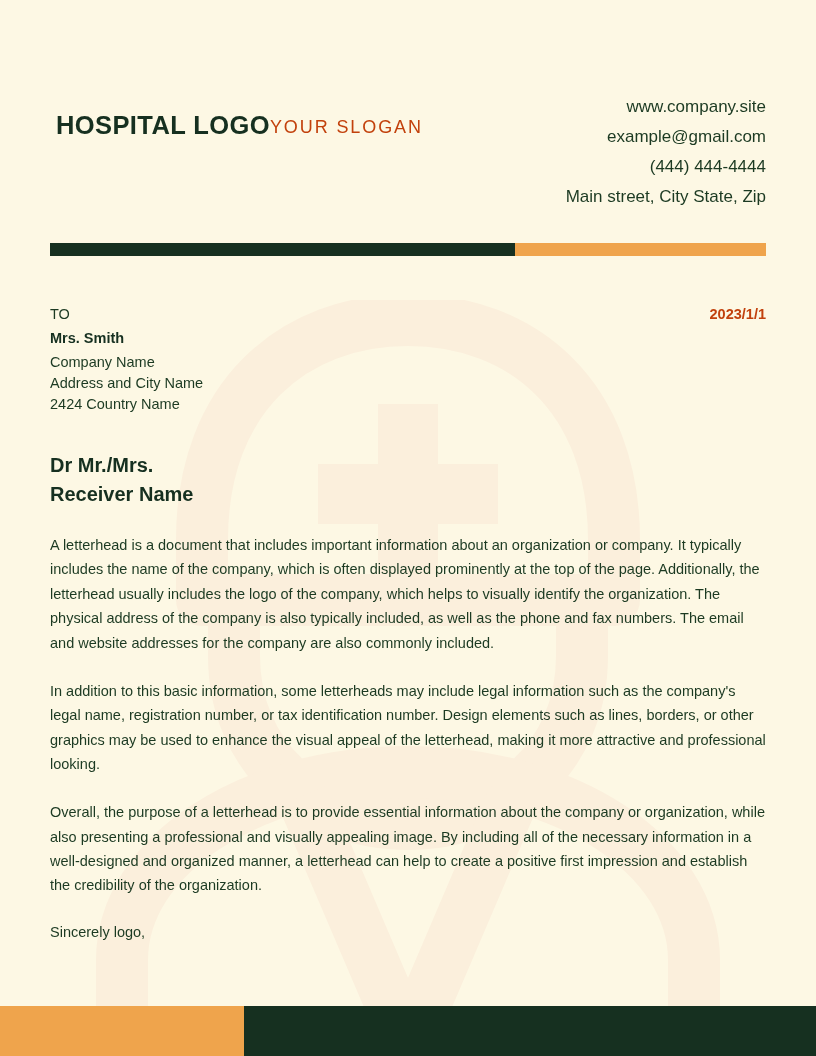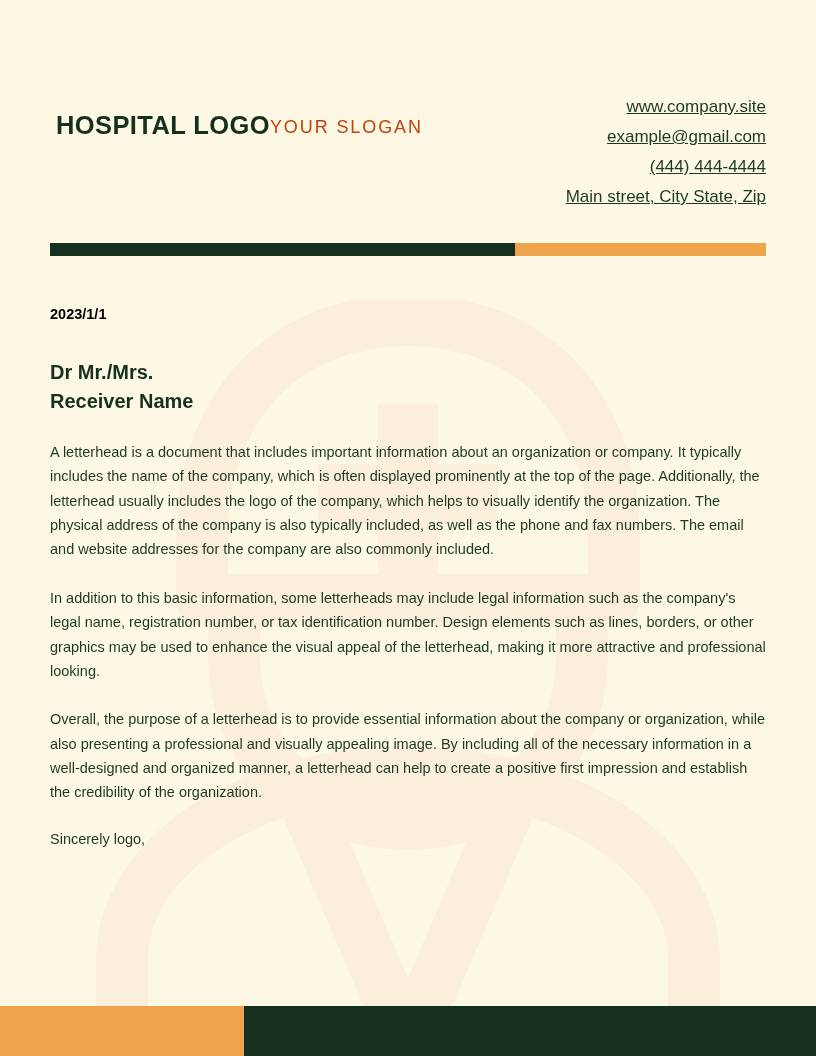--- a/index.html
+++ b/index.html
@@ -78,21 +78,20 @@
     letter-spacing: 1.9px;
     color: #c2410c;
     line-height: 1.1;
     white-space: nowrap;
   }
 
   .contact {
     text-align: right;
     padding-top: 36px;
     line-height: 1.0;
-    text-decoration: underline;
   }
   .contact-line {
     font-size: 17px;
     color: #1C3A22;
     margin-bottom: 13px;
     white-space: nowrap;
   }
   .contact-line:last-child { margin-bottom: 0; }
 
   
@@ -133,21 +132,21 @@
     margin-bottom: 3px;
   }
   .recipient .rec-line {
     font-size: 14.5px;
     color: #1C3A22;
   }
 
   .date {
     font-size: 14.5px;
     font-weight: bold;
-    color: #000000;
+    color: #c2410c;
     padding-top: 2px;
     white-space: nowrap;
   }
 
   .salutation {
     margin-top: 36px;
     line-height: 1.45;
   }
   .salutation div {
     font-size: 20px;
@@ -242,20 +241,27 @@
   </div>
 
   <div class="divider">
     <div class="divider-left" style="width:65%"></div>
     <div class="divider-right"></div>
   </div>
 
   <div class="letter">
 
     <div class="meta-row">
+      <div class="recipient">
+        <div class="to-label">TO</div>
+        <div class="rec-name">Mrs. Smith</div>
+        <div class="rec-line">Company Name</div>
+        <div class="rec-line">Address and City Name</div>
+        <div class="rec-line">2424 Country Name</div>
+      </div>
       <div class="date">2023/1/1</div>
     </div>
 
     <div class="salutation">
       <div>Dr Mr./Mrs.</div>
       <div>Receiver Name</div>
     </div>
 
     <div class="body-copy">
       <p>A letterhead is a document that includes important information about an organization or company. It typically includes the name of the company, which is often displayed prominently at the top of the page. Additionally, the letterhead usually includes the logo of the company, which helps to visually identify the organization. The physical address of the company is also typically included, as well as the phone and fax numbers. The email and website addresses for the company are also commonly included.</p>

